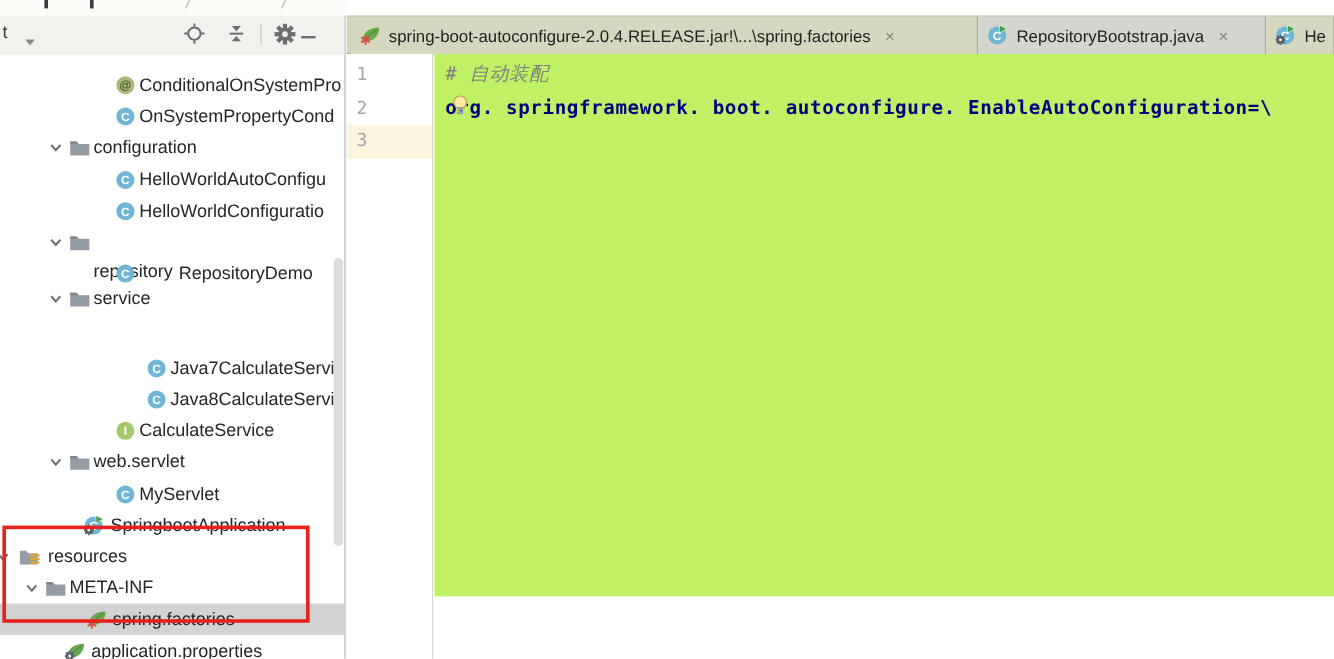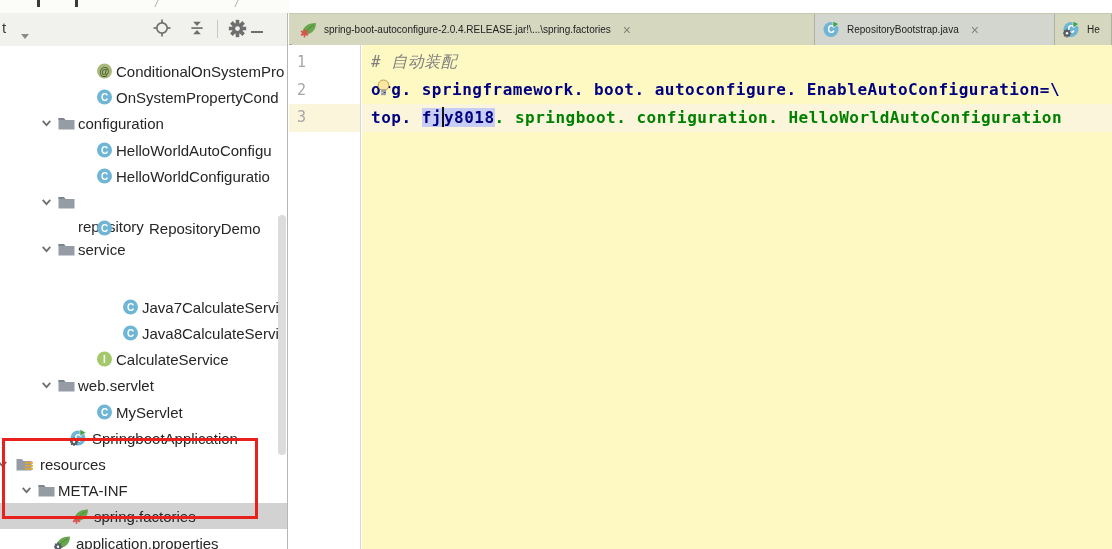--- a/index.html
+++ b/index.html
@@ -39,28 +39,28 @@
 
   
   .editor { position:absolute; left:289px; top:0; width:823px; height:549px; background:#fff; }
   .tabbar { position:absolute; left:0; top:13px; width:823px; height:32px;
     background:#d5d7bf; border-bottom:1px solid #a9aa92; border-top:1px solid #c6c7b0; }
   .tab { position:absolute; top:0; height:31px; display:flex; align-items:center;
     padding-left:8px; overflow:hidden; white-space:nowrap; cursor:pointer;
     border-right:1px solid #b0b19c; }
   .tab.khaki { background:#d5d7bf; }
   .tab.gray  { background:#d2d6cf; }
-  .tab-label { font-size:10px; color:#222; margin-left:6px; }
+  .tab-label { font-size:14px; color:#222; margin-left:6px; }
   .tab-close { font-size:14px; color:#84857a; margin-left:12px; margin-right:8px; cursor:pointer; }
 
   .gutter { position:absolute; left:0; top:45px; width:72px; height:504px;
     background:#ffffff; border-right:1px solid #d6d6d6; }
   .gut-num { position:absolute; left:0; width:71px; height:28px; padding:4px 0 0 8px;
     font-family:"DejaVu Sans Mono", monospace; font-size:15px; color:#a6a6a6; }
-  .code { position:absolute; left:73px; top:45px; width:750px; height:504px; background:#fef9c3; }
+  .code { position:absolute; left:73px; top:45px; width:750px; height:452px; background:#bef264; }
   .code-line { position:absolute; left:0; width:750px; height:28px; padding:3px 0 0 9px;
     font-family:"DejaVu Sans Mono", monospace; font-size:16px; letter-spacing:0.5px;
     white-space:pre; cursor:text; }
   .cur-line { background:#fbf5dc; }
   .gut-cur { background:#fbf5dc; }
   .c-comment { color:#808080; font-style:italic; }
   .c-key { color:#000080; font-weight:bold; }
   .c-value { color:#008000; font-weight:bold; }
   .sel { background:#c7cdf3; }
   .caret { display:inline-block; width:2px; height:20px; background:#111;
@@ -364,17 +364,16 @@
         <div class="gut-num" style="top: 31.5px;">2</div>
         <div class="gut-num gut-cur" style="top: 59px;">3</div>
       </div>
     <div class="code" id="code">
         <div class="code-line" style="top: 4px;"><span class="c-comment"># 自动装配</span></div>
         <div class="code-line" style="top: 31.5px; position: absolute;"><span class="c-key">org. springframework. boot. autoconfigure. EnableAutoConfiguration=\</span><span class="bulb"><svg width="15" height="17" viewBox="0 0 15 17">
               <circle cx="7.5" cy="6.3" r="5.3" fill="#fce8a0" stroke="#b99f4e"></circle>
               <path d="M5 10.8 h5 M5 12.4 h5" stroke="#9aa0a6" stroke-width="1.2"></path>
               <rect x="5" y="13.6" width="5" height="2.6" fill="#9aa0a6"></rect>
             </svg></span></div>
-        <div class="code-line cur-line" style="top: 59px;"><span class="c-key">top. </span><span class="c-key sel">fj</span><span class="caret"></span><span class="c-key sel">y8018</span><span class="c-value">. springboot. configuration. HelloWorldAutoConfiguration</span></div>
       </div>
   </div>
 
 </div>
 
 </body></html>

